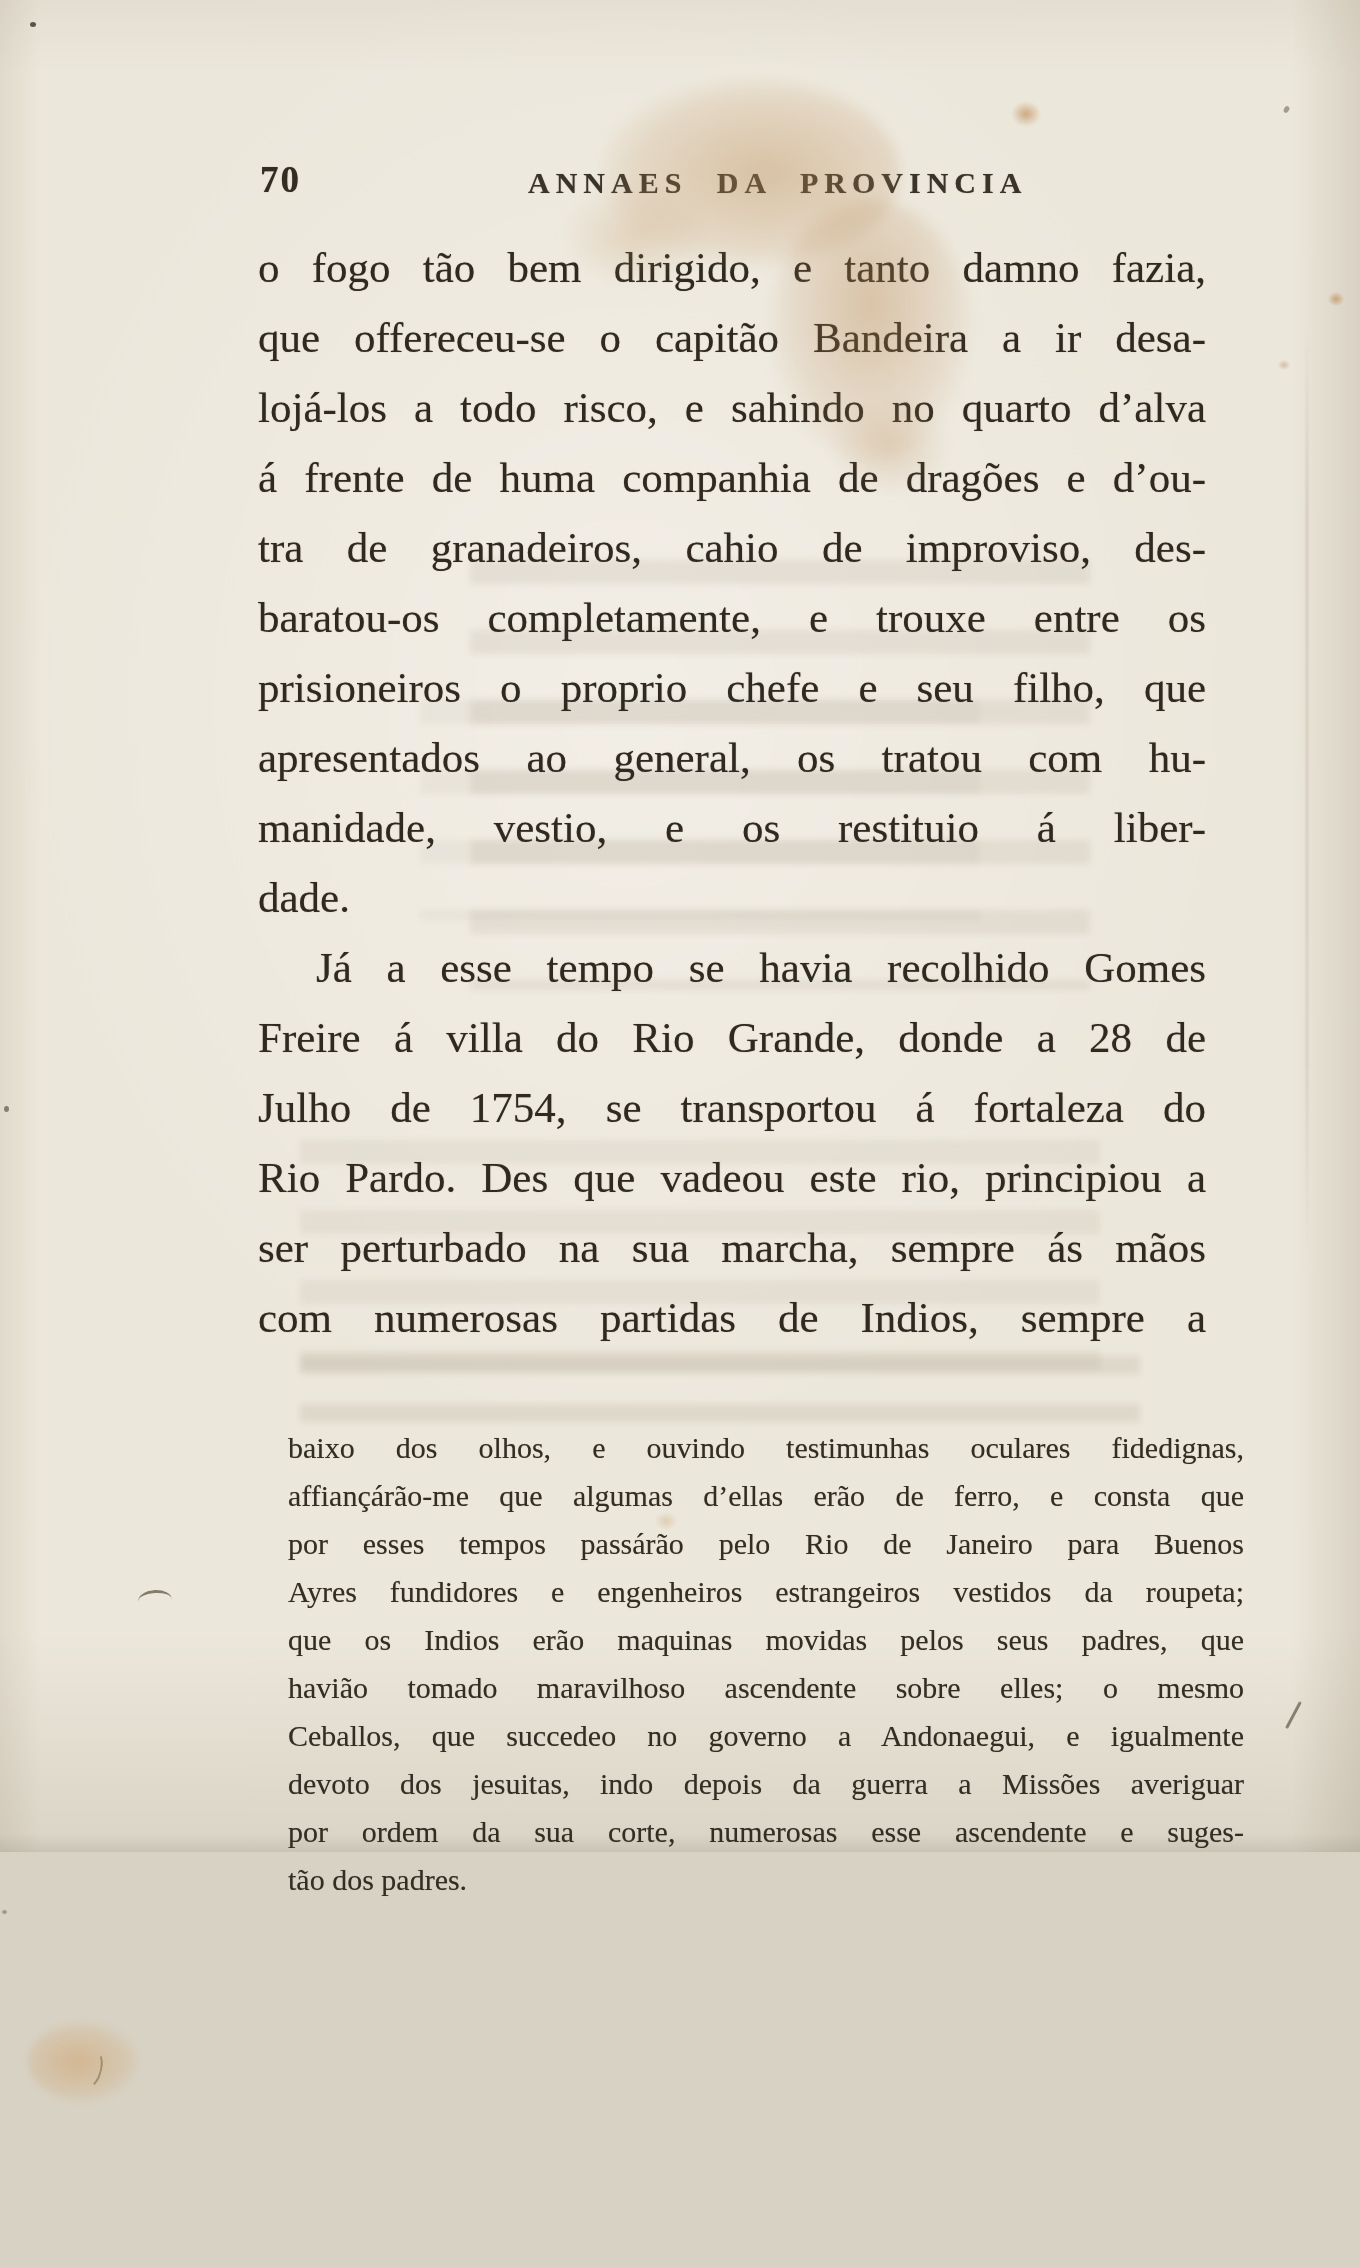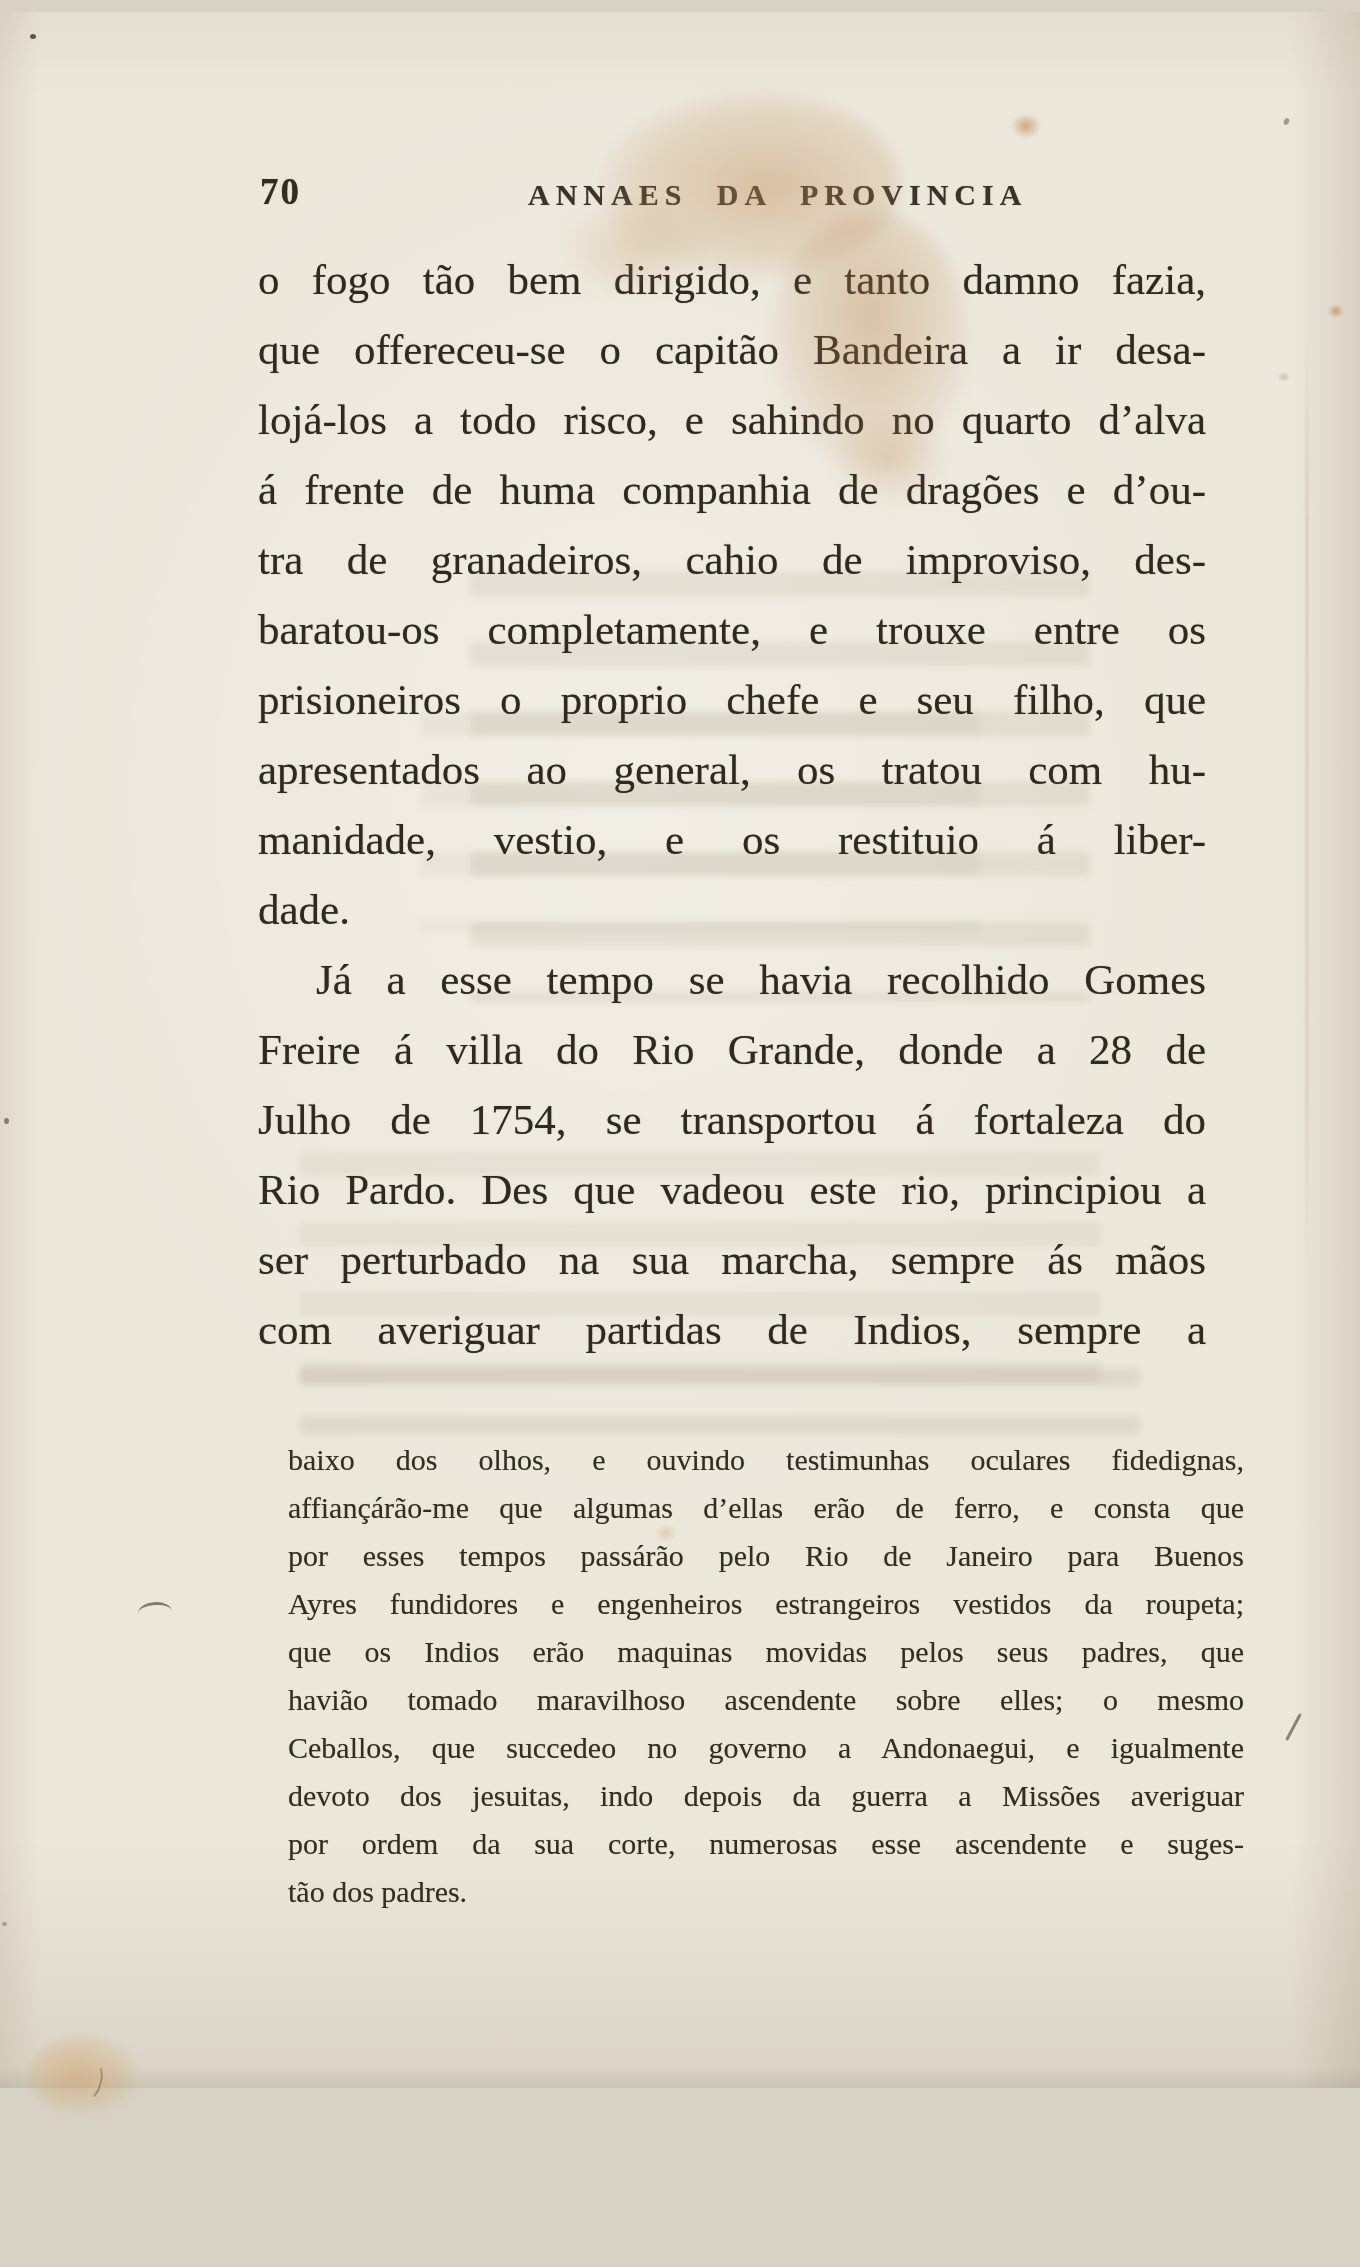--- a/index.html
+++ b/index.html
@@ -3,21 +3,21 @@
 <meta charset="utf-8">
 <style>
   html,body{margin:0;padding:0;}
   body{
     width:1360px;height:2267px;
     font-family:"Liberation Serif","DejaVu Serif",serif;
     background:#d8d2c4;
     position:relative;overflow:hidden;
   }
   .page{
-    position:absolute;left:0;top:12px;width:1360px;height:2076px;
+    position:absolute;left:0;top:0;width:1360px;height:1852px;
     background:
       radial-gradient(ellipse 900px 1100px at 46% 38%, rgba(255,255,255,0.30), rgba(255,255,255,0) 70%),
       linear-gradient(to right, rgba(120,100,70,0.10), rgba(0,0,0,0) 3%, rgba(0,0,0,0) 95%, rgba(115,98,70,0.16)),
       linear-gradient(to bottom, rgba(0,0,0,0) 88%, rgba(110,95,68,0.13) 99%, rgba(80,70,50,0.22)),
       linear-gradient(to top, rgba(0,0,0,0) 96%, rgba(120,105,80,0.07)),
       #ece7db;
     color:#2f2920;
   }
   
   .header-num{
@@ -123,21 +123,21 @@
         <div class="tline">apresentados ao general, os tratou com hu-</div>
         <div class="tline">manidade, vestio, e os restituio á liber-</div>
         <div class="tline">dade.</div>
       </div>
     <div class="para indent-first">
         <div class="tline">Já a esse tempo se havia recolhido Gomes</div>
         <div class="tline">Freire á villa do Rio Grande, donde a 28 de</div>
         <div class="tline">Julho de 1754, se transportou á fortaleza do</div>
         <div class="tline">Rio Pardo. Des que vadeou este rio, principiou a</div>
         <div class="tline">ser perturbado na sua marcha, sempre ás mãos</div>
-        <div class="tline">com averiguar partidas de Indios, sempre a</div>
+        <div class="tline">com numerosas partidas de Indios, sempre a</div>
       </div>
   </div>
 
   <div class="fnote last-left">
       <div class="tline">baixo dos olhos, e ouvindo testimunhas oculares fidedignas,</div>
       <div class="tline">affiançárão-me que algumas d’ellas erão de ferro, e consta que</div>
       <div class="tline">por esses tempos passárão pelo Rio de Janeiro para Buenos</div>
       <div class="tline">Ayres fundidores e engenheiros estrangeiros vestidos da roupeta;</div>
       <div class="tline">que os Indios erão maquinas movidas pelos seus padres, que</div>
       <div class="tline">havião tomado maravilhoso ascendente sobre elles; o mesmo</div>

